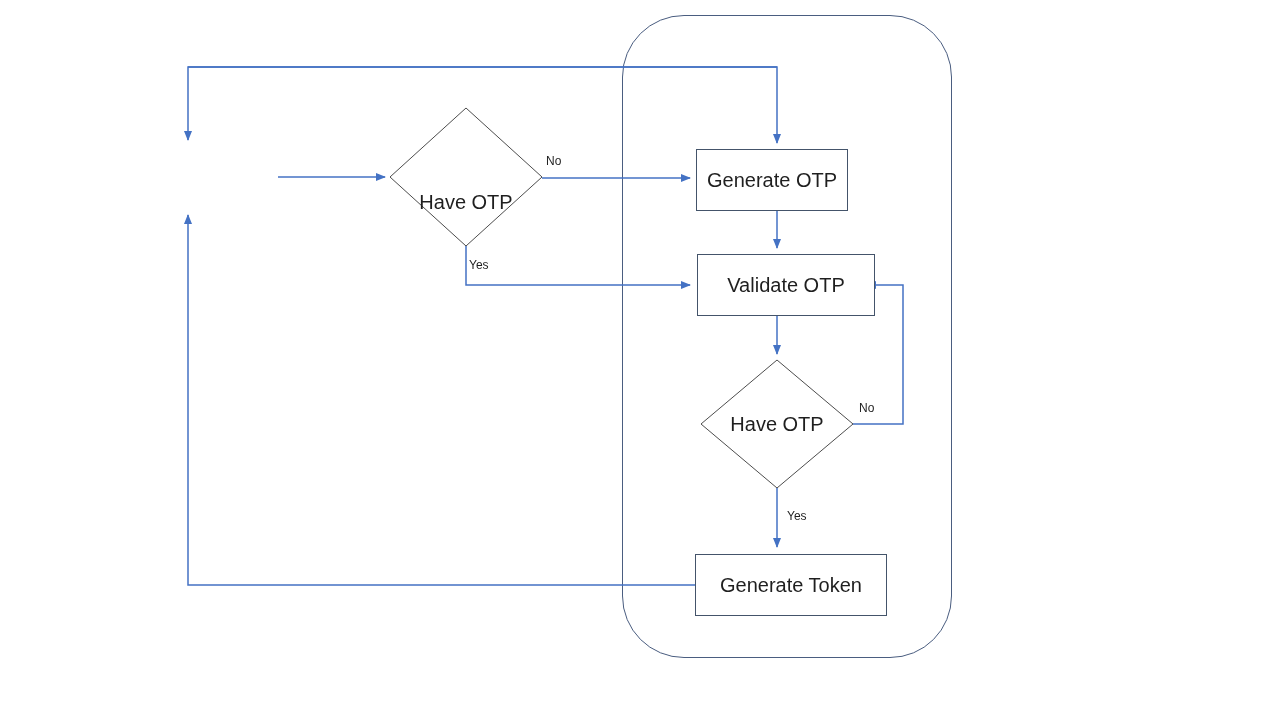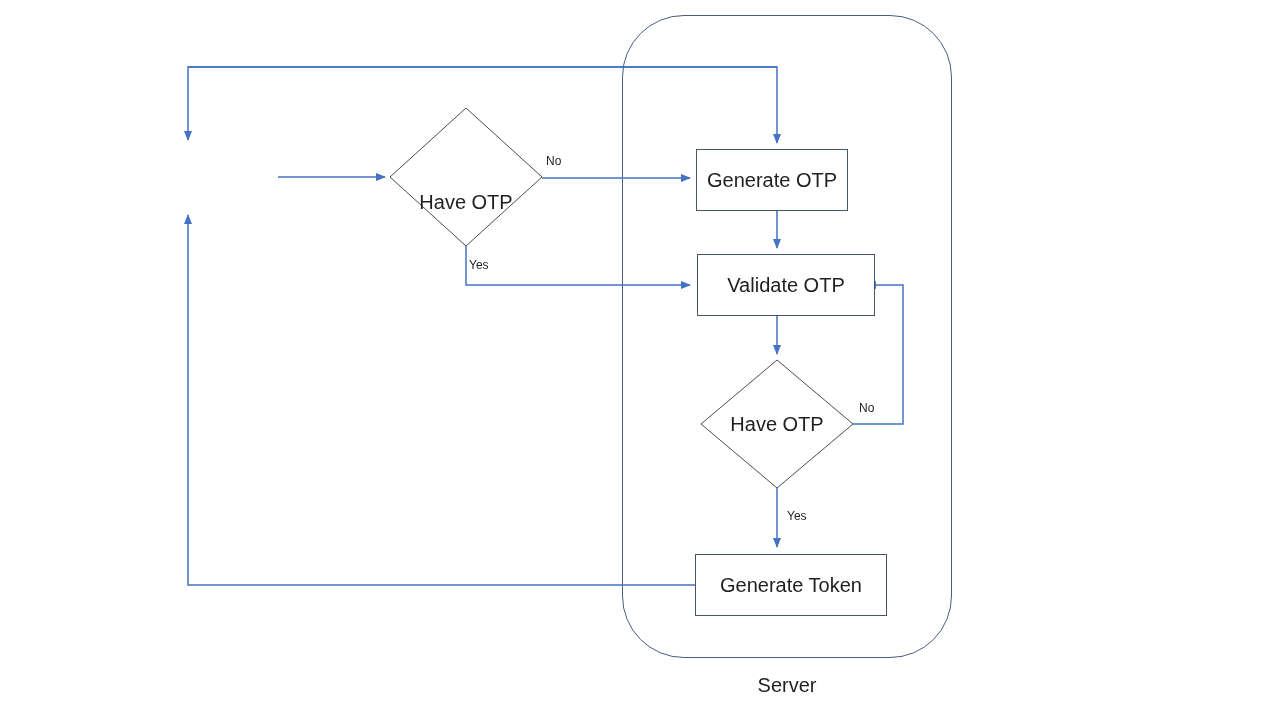--- a/index.html
+++ b/index.html
@@ -109,15 +109,14 @@
   </div>
 
   <div class="diamond-label label-have-otp">Have OTP</div>
   <div class="diamond-label label-valid-otp">Have OTP</div>
 
   <div class="edge-label label-no-1">No</div>
   <div class="edge-label label-yes-1">Yes</div>
   <div class="edge-label label-no-2">No</div>
   <div class="edge-label label-yes-2">Yes</div>
 
-  <div class="server-label">Server</div>
 
 </div>
 
 </body></html>

